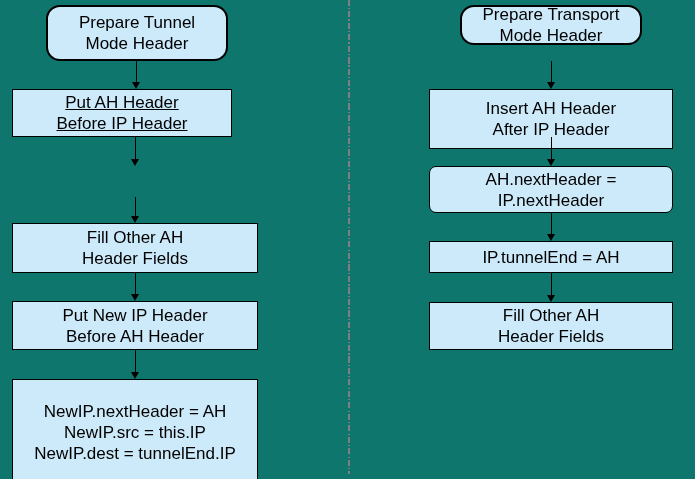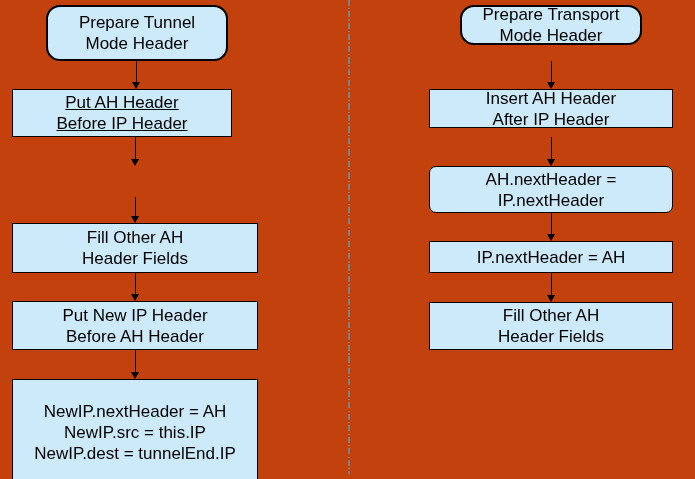--- a/index.html
+++ b/index.html
@@ -1,20 +1,20 @@
 <!DOCTYPE html>
 <html><head>
 <meta charset="utf-8">
 <style>
   html, body { margin: 0; padding: 0; background: #ffffff; }
   .canvas {
     position: relative;
     width: 695px;
     height: 479px;
-    background: #c2410c;
+    background: #0f766e;
     font-family: "Liberation Sans", sans-serif;
     color: #000000;
     overflow: hidden;
   }
   .divider {
     position: absolute;
     left: 348px;
     top: 0;
     width: 2px;
     height: 474px;
@@ -67,21 +67,21 @@
   .L3 { left: 12px;  top: 223px; width: 246px; height: 50px; }
   .L4 { left: 12px;  top: 301px; width: 246px; height: 49px; }
   .L5 { left: 12px;  top: 379px; width: 246px; height: 107px; }
   .AL0 { left: 132px; top: 61px;  height: 28px; }
   .AL1 { left: 131px; top: 137px; height: 29px; }
   .AL2 { left: 131px; top: 197px; height: 26px; }
   .AL3 { left: 131px; top: 273px; height: 28px; }
   .AL4 { left: 131px; top: 350px; height: 29px; }
   
   .R0 { left: 460px; top: 5px;   width: 182px; height: 40px; }
-  .R1 { left: 429px; top: 89px;  width: 244px; height: 39px; }
+  .R1 { left: 429px; top: 89px;  width: 244px; height: 60px; }
   .R2 { left: 429px; top: 166px; width: 244px; height: 47px; border-radius: 7px; }
   .R3 { left: 429px; top: 241px; width: 244px; height: 32px; }
   .R4 { left: 429px; top: 302px; width: 244px; height: 48px; }
   .AR0 { left: 547px; top: 61px;  height: 28px; }
   .AR1 { left: 547px; top: 137px; height: 29px; }
   .AR2 { left: 547px; top: 213px; height: 28px; }
   .AR3 { left: 547px; top: 273px; height: 29px; }
 </style>
 </head>
 <body>
@@ -134,21 +134,21 @@
   </div>
   <div class="arrow AR1"></div>
 
   <div class="node R2">
     <span>AH.nextHeader =
 IP.nextHeader</span>
   </div>
   <div class="arrow AR2"></div>
 
   <div class="node R3">
-    <span>IP.nextHeader = AH</span>
+    <span>IP.tunnelEnd = AH</span>
   </div>
   <div class="arrow AR3"></div>
 
   <div class="node R4">
     <span>Fill Other AH
 Header Fields</span>
   </div>
 
 </div>
 

